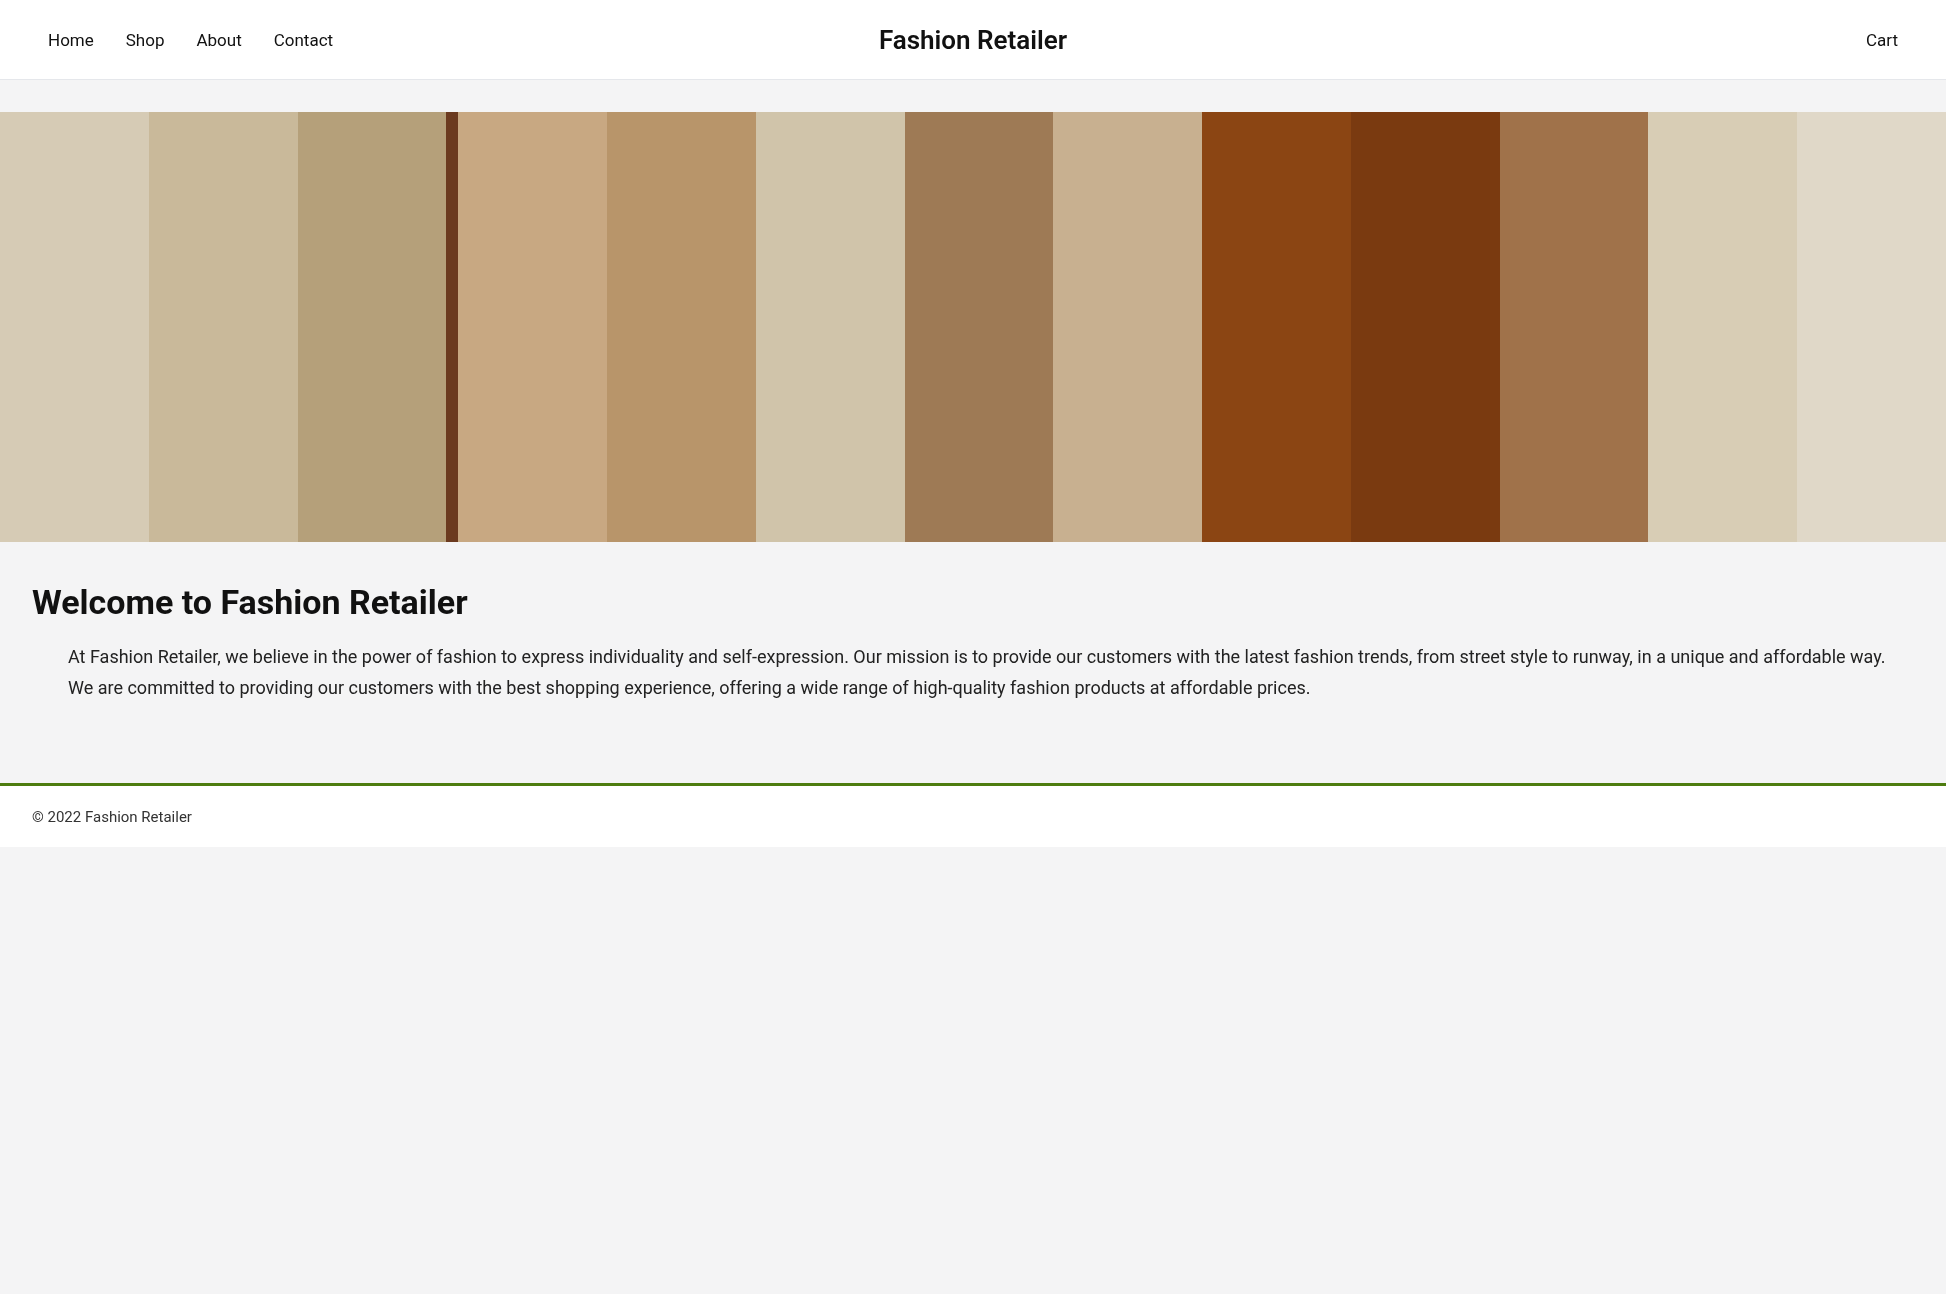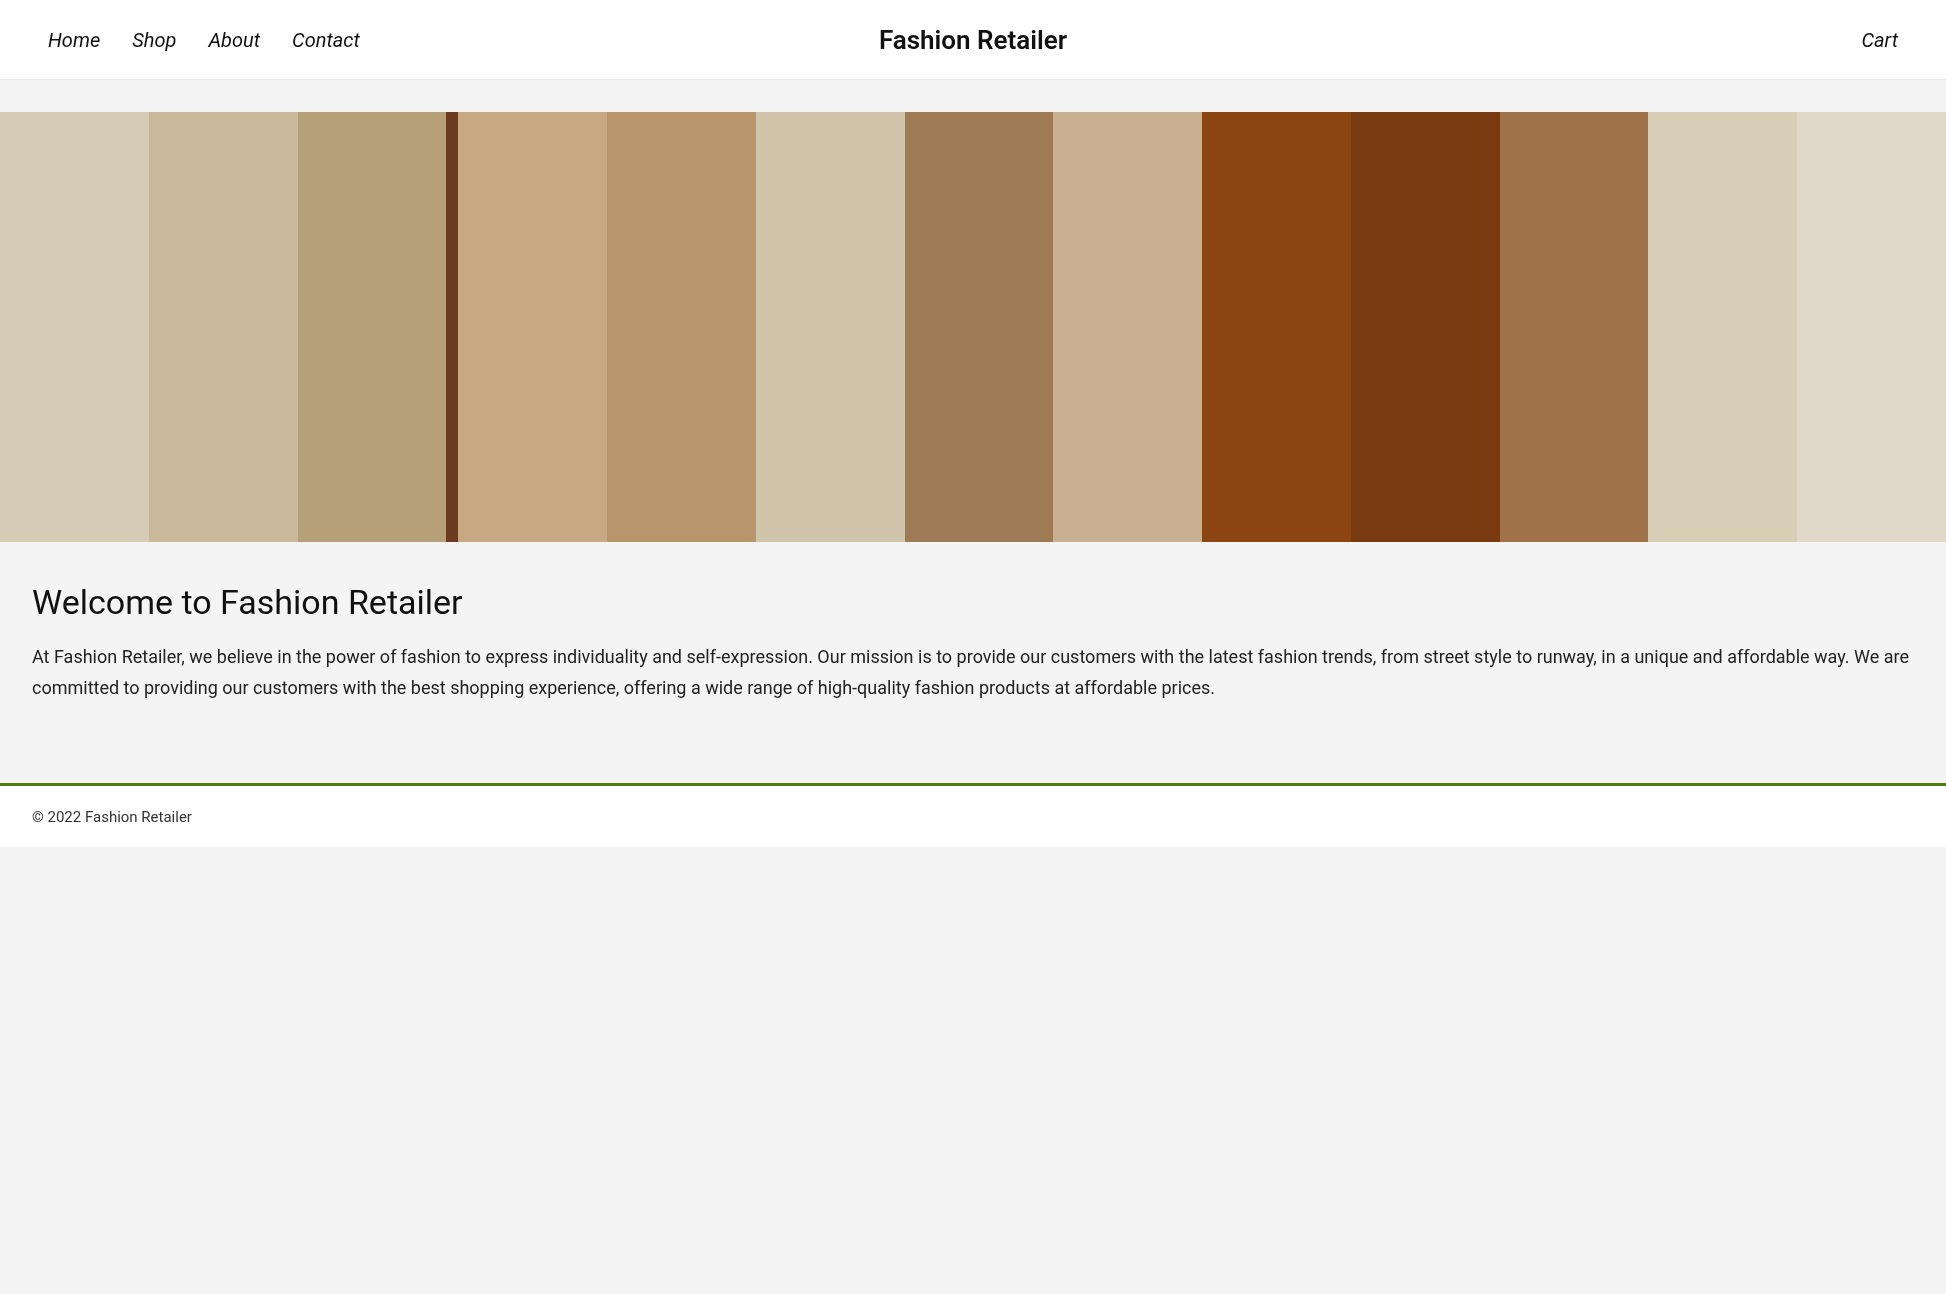--- a/index.html
+++ b/index.html
@@ -27,24 +27,23 @@
     }
 
     nav.left-nav {
       display: flex;
       gap: 0;
     }
 
     nav.left-nav a, nav.right-nav a {
       text-decoration: none;
       color: #111;
-      font-size: 20px;
+      font-size: 17px;
       padding: 8px 16px;
       display: inline-block;
-      font-style: italic;
     }
 
     .header-title {
       position: absolute;
       left: 50%;
       transform: translateX(-50%);
       font-size: 26px;
       font-weight: 600;
       color: #111;
       text-align: right;
@@ -88,30 +87,31 @@
     }
 
     
     main {
       padding: 40px 32px 80px;
       max-width: 1946px;
     }
 
     .welcome-title {
       font-size: 34px;
-      font-weight: 400;
+      font-weight: 700;
       margin-bottom: 20px;
       color: #111;
     }
 
     .welcome-text {
       font-size: 18px;
       line-height: 1.7;
       color: #222;
       max-width: 1880px;
+      margin-left: 36px;
     }
 
     
     footer {
       background: #fff;
       border-top: 3px solid #4d7c0f;
       display: flex;
       align-items: center;
       justify-content: space-between;
       padding: 20px 32px;

